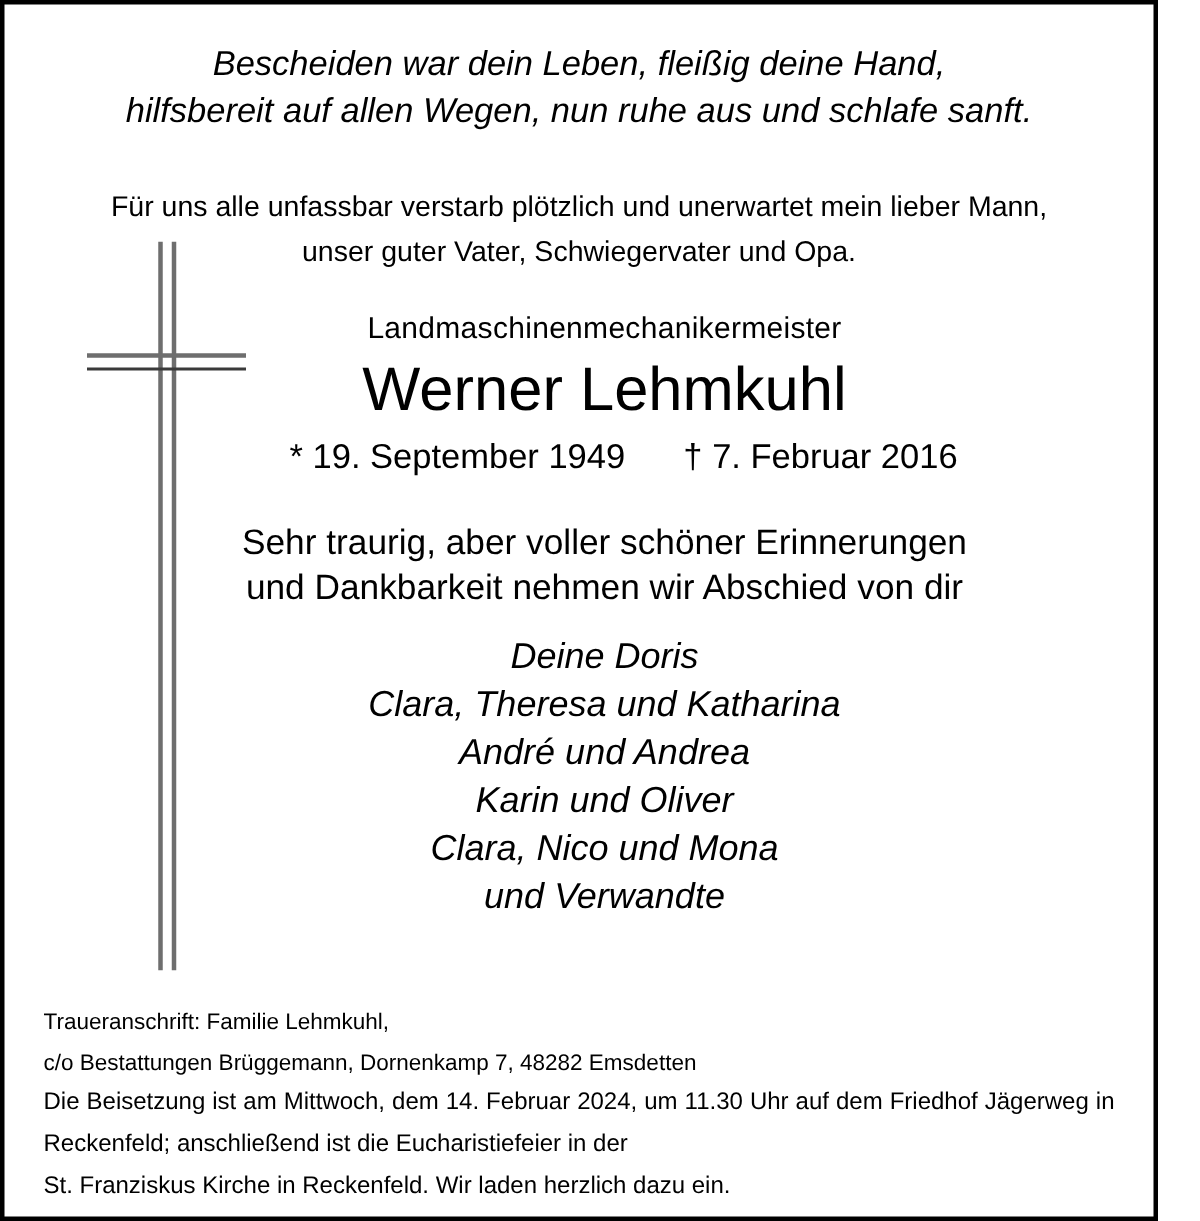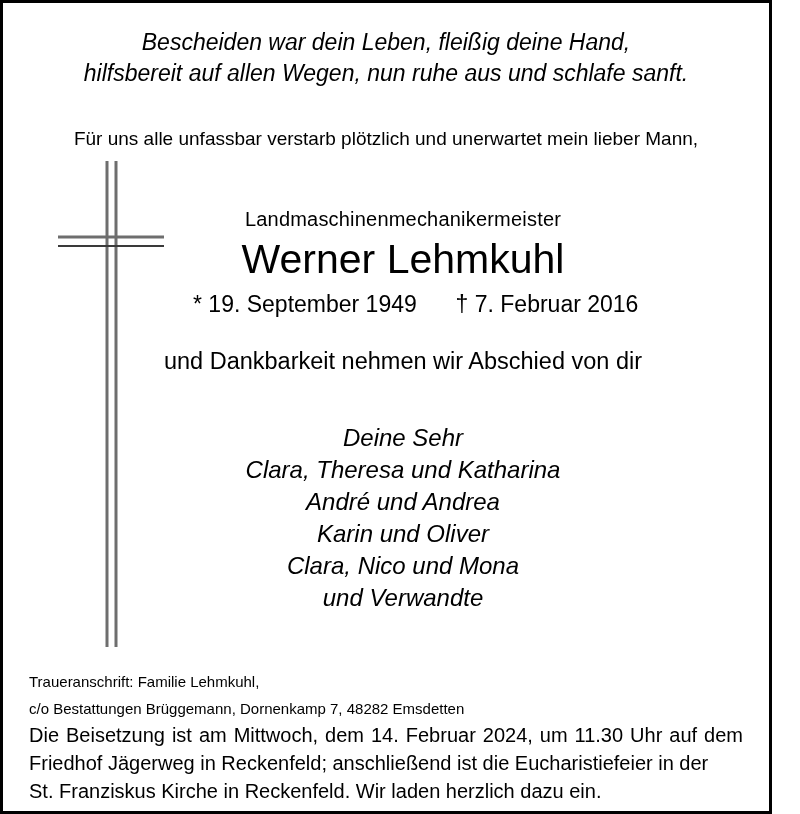--- a/index.html
+++ b/index.html
@@ -120,21 +120,21 @@
   }
   .address .aline { display: block; }
 
   
   .funeral {
     position: absolute;
     left: 26px;
     right: 26px;
     top: 718px;
     text-align: justify;
-    font-size: 20px;
+    font-size: 16px;
     line-height: 28px;
   }
   .funeral .last-line { text-align: left; }
 </style>
 </head>
 <body>
 
 <div class="notice">
 
   <div class="cross">
@@ -148,40 +148,42 @@
     </svg>
   </div>
 
   <div class="verse">
     <span class="vline">Bescheiden war dein Leben, fleißig deine Hand,</span>
     <span class="vline">hilfsbereit auf allen Wegen, nun ruhe aus und schlafe sanft.</span>
   </div>
 
   <div class="intro">
     <span class="iline">Für uns alle unfassbar verstarb plötzlich und unerwartet mein lieber Mann,</span>
+    <span class="iline">unser guter Vater, Schwiegervater und Opa.</span>
   </div>
 
   <div class="identity">
     <div class="profession">Landmaschinenmechanikermeister</div>
     <div class="deceased-name">Werner Lehmkuhl</div>
     <div class="dates">
       <span class="sym">*</span>
       <span>19. September 1949</span>
       <span class="gap"></span>
       <span class="sym">†</span>
       <span>7. Februar 2016</span>
     </div>
   </div>
 
   <div class="farewell">
+    <span class="fline">Sehr traurig, aber voller schöner Erinnerungen</span>
     <span class="fline">und Dankbarkeit nehmen wir Abschied von dir</span>
   </div>
 
   <div class="mourners">
-    <span class="mline">Deine Sehr</span>
+    <span class="mline">Deine Doris</span>
     <span class="mline">Clara, Theresa und Katharina</span>
     <span class="mline">André und Andrea</span>
     <span class="mline">Karin und Oliver</span>
     <span class="mline">Clara, Nico und Mona</span>
     <span class="mline">und Verwandte</span>
   </div>
 
   <div class="address">
     <span class="aline">Traueranschrift: Familie Lehmkuhl,</span>
     <span class="aline">c/o Bestattungen Brüggemann, Dornenkamp 7, 48282 Emsdetten</span>

